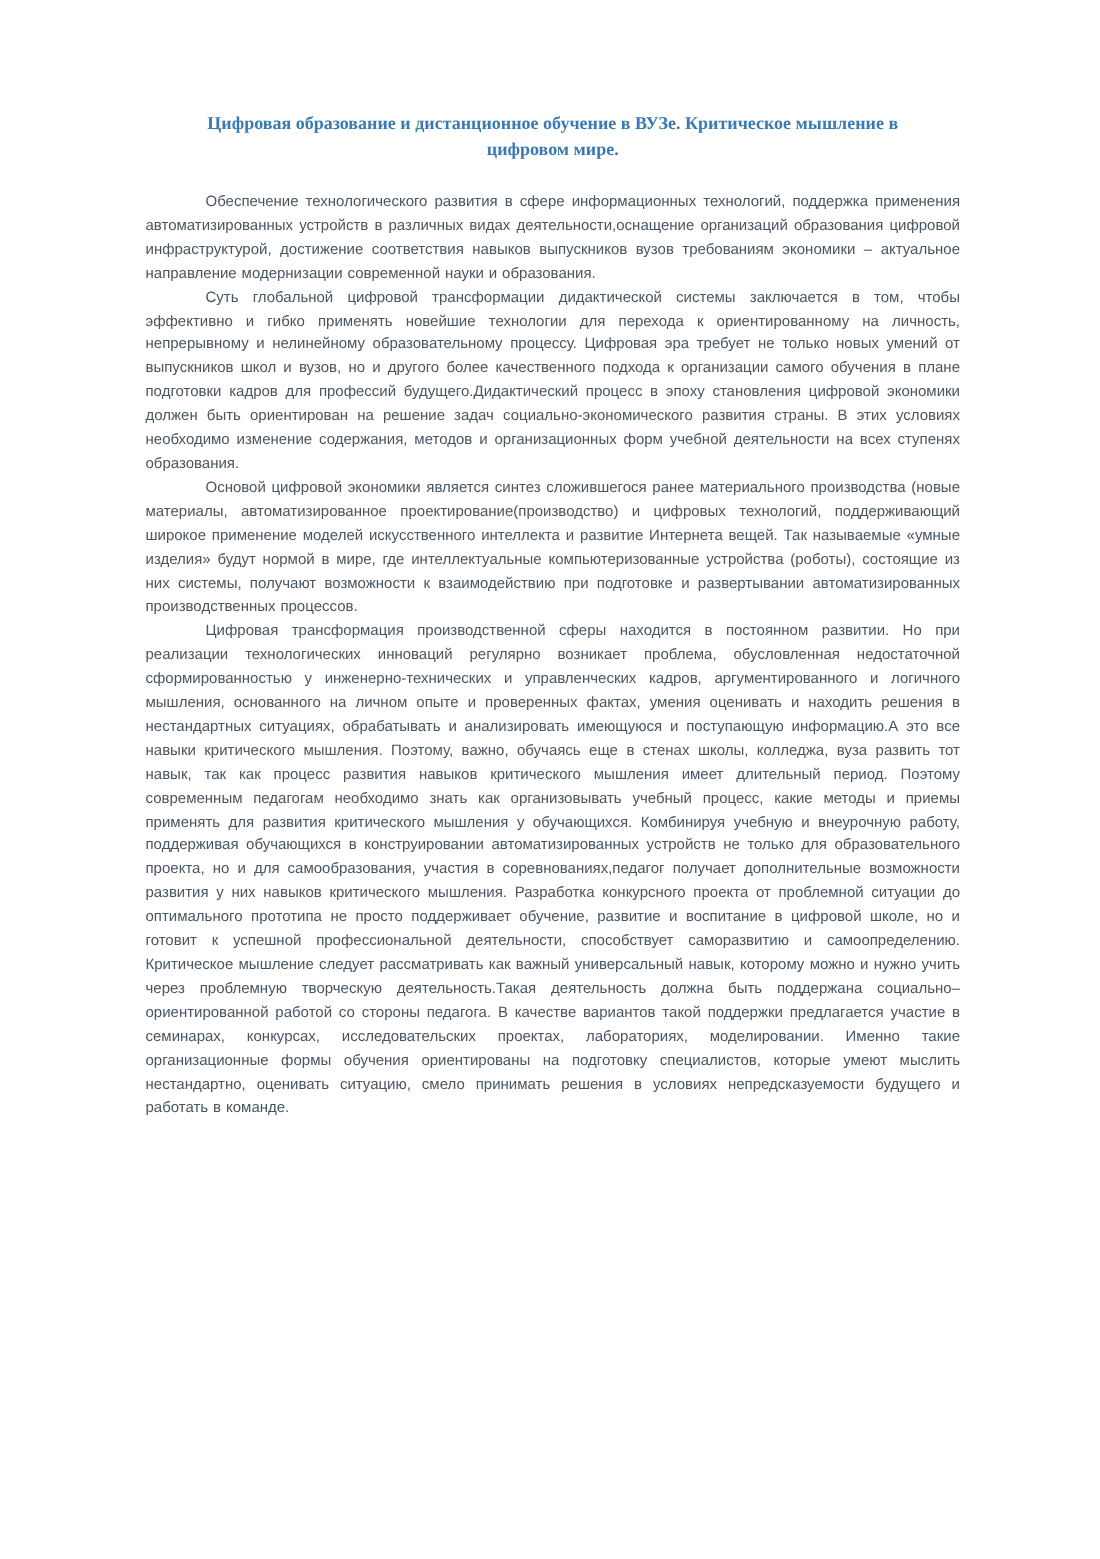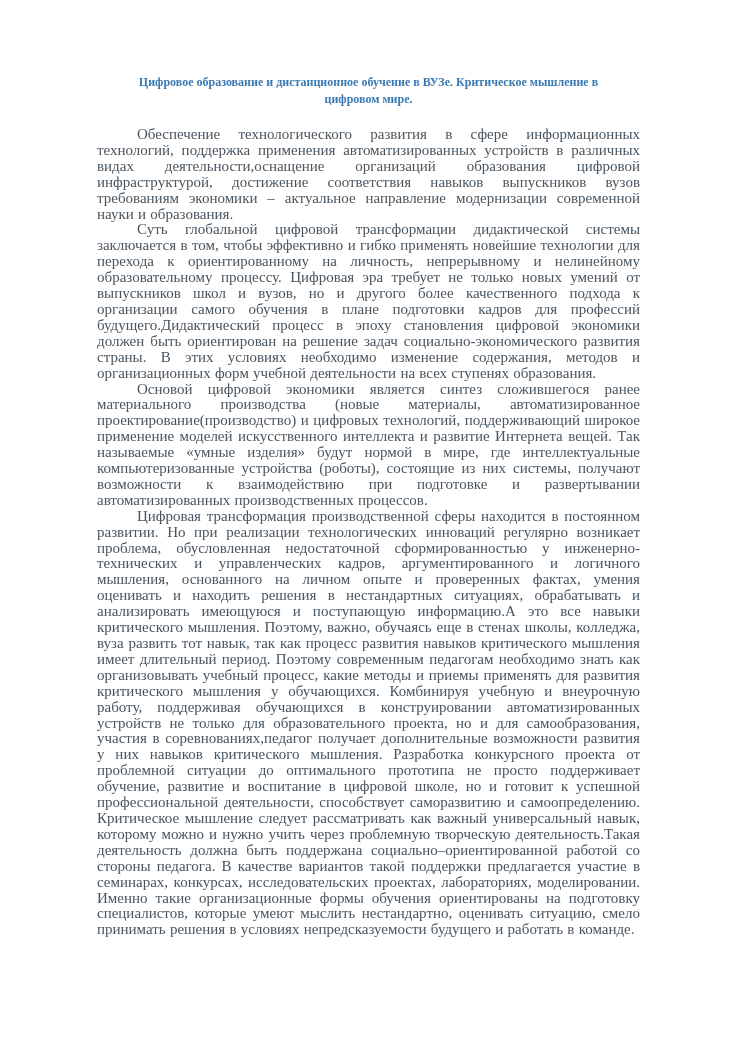--- a/index.html
+++ b/index.html
@@ -32,36 +32,36 @@
     font-family: "Liberation Serif", serif;
     font-weight: bold;
     font-size: 12px;
     line-height: 17px;
     text-align: center;
     color: #3a7ab2;
     margin: 0 0 19px 0;
     padding: 0 30px;
   }
   .doc-body p {
-    font-family: Liberation Serif, serif;
-    font-size: 15px;
+    font-family: Liberation Sans, sans-serif;
+    font-size: 10px;
     line-height: 15.9px;
     text-align: justify;
     text-indent: 40px;
     color: #49555f;
     margin: 0;
     word-spacing: 0.5px;
   }
 </style>
 </head>
 <body>
 
 <div class="doc-page">
   <div class="doc-content">
-    <h1 class="doc-title">Цифровое образование и дистанционное обучение в ВУЗе. Критическое мышление в цифровом мире.</h1>
+    <h1 class="doc-title">Цифровая образование и дистанционное обучение в ВУЗе. Критическое мышление в цифровом мире.</h1>
     <div class="doc-body">
       <p>Обеспечение технологического развития в сфере информационных технологий, поддержка применения автоматизированных устройств в различных видах деятельности,оснащение организаций образования цифровой инфраструктурой, достижение соответствия навыков выпускников вузов требованиям экономики – актуальное направление модернизации современной науки и образования.</p>
       <p>Суть глобальной цифровой трансформации дидактической системы заключается в том, чтобы эффективно и гибко применять новейшие технологии для перехода к ориентированному на личность, непрерывному и нелинейному образовательному процессу. Цифровая эра требует не только новых умений от выпускников школ и вузов, но и другого более качественного подхода к организации самого обучения в плане подготовки кадров для профессий будущего.Дидактический процесс в эпоху становления цифровой экономики должен быть ориентирован на решение задач социально-экономического развития страны. В этих условиях необходимо изменение содержания, методов и организационных форм учебной деятельности на всех ступенях образования.</p>
       <p>Основой цифровой экономики является синтез сложившегося ранее материального производства (новые материалы, автоматизированное проектирование(производство) и цифровых технологий, поддерживающий широкое применение моделей искусственного интеллекта и развитие Интернета вещей. Так называемые «умные изделия» будут нормой в мире, где интеллектуальные компьютеризованные устройства (роботы), состоящие из них системы, получают возможности к взаимодействию при подготовке и развертывании автоматизированных производственных процессов.</p>
       <p>Цифровая трансформация производственной сферы находится в постоянном развитии. Но при реализации технологических инноваций регулярно возникает проблема, обусловленная недостаточной сформированностью у инженерно-технических и управленческих кадров, аргументированного и логичного мышления, основанного на личном опыте и проверенных фактах, умения оценивать и находить решения в нестандартных ситуациях, обрабатывать  и анализировать имеющуюся и поступающую информацию.А это все навыки критического мышления. Поэтому, важно, обучаясь еще в стенах школы, колледжа, вуза развить тот навык, так как процесс развития навыков критического мышления имеет длительный период. Поэтому  современным педагогам необходимо знать как организовывать учебный процесс, какие методы и приемы применять для развития критического мышления у обучающихся. Комбинируя учебную и внеурочную работу, поддерживая обучающихся в конструировании автоматизированных устройств не только для образовательного проекта, но и для самообразования, участия в соревнованиях,педагог получает дополнительные возможности развития у них навыков критического мышления. Разработка конкурсного проекта от проблемной ситуации до оптимального прототипа не просто поддерживает обучение, развитие и воспитание в цифровой школе, но и готовит к успешной профессиональной деятельности, способствует саморазвитию и самоопределению. Критическое мышление следует рассматривать как важный универсальный навык, которому можно и нужно учить через проблемную творческую деятельность.Такая деятельность должна быть поддержана социально–ориентированной работой со стороны педагога. В качестве вариантов такой поддержки предлагается участие в семинарах, конкурсах, исследовательских проектах, лабораториях, моделировании. Именно такие организационные формы обучения ориентированы на подготовку специалистов, которые умеют мыслить нестандартно, оценивать ситуацию, смело принимать решения в условиях непредсказуемости будущего и работать в команде.</p>
     </div>
   </div>
 </div>
 
 </body></html>

